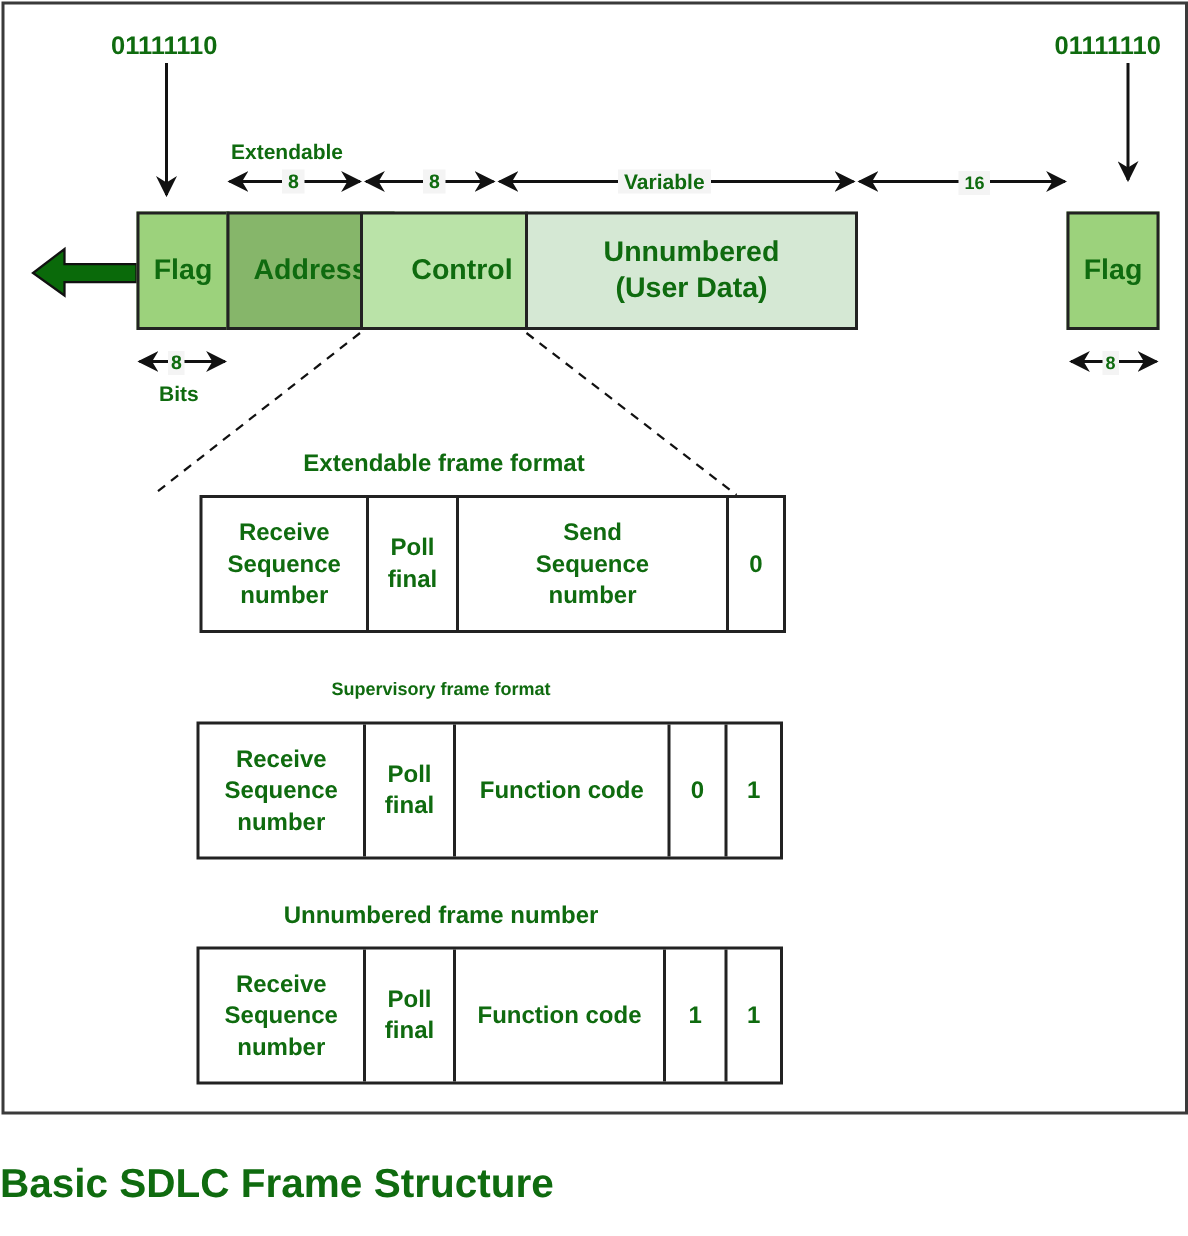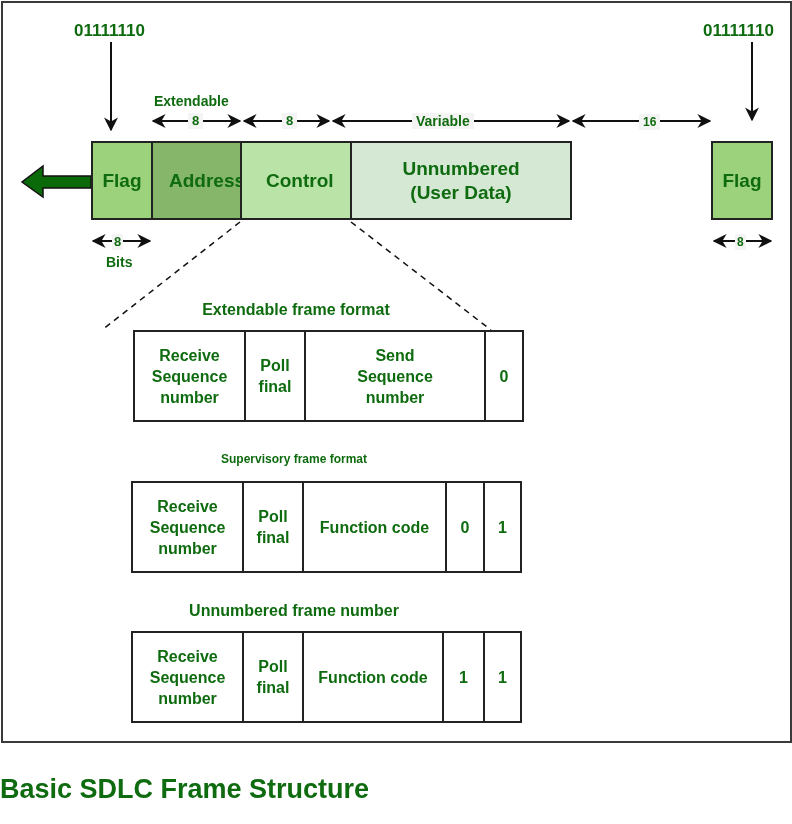--- a/index.html
+++ b/index.html
@@ -49,21 +49,21 @@
   <div class="lbl" style="left:703px; top:21px; font-size:17px;">01111110</div>
   <div class="lbl" style="left:154px; top:93px; font-size:14px;">Extendable</div>
 
   <div class="dimlbl" style="left:188px; top:113px;">8</div>
   <div class="dimlbl" style="left:282px; top:113px;">8</div>
   <div class="dimlbl" style="left:412px; top:113px; font-size:14px;">Variable</div>
   <div class="dimlbl" style="left:639px; top:114px; font-size:12px;">16</div>
 
   <div class="field" id="f0" style="left: 91px; width: 62px; background: rgb(156, 210, 124); white-space: pre-line;"><span>Flag</span></div>
   <div class="field" id="f1" style="left: 151px; width: 112px; background: rgb(134, 182, 106); white-space: pre-line;"><span>Address</span></div>
-  <div class="field" id="f2" style="left: 240px; width: 112px; justify-content: flex-start; padding-left: 24px; background: rgb(186, 227, 168); white-space: pre-line;"><span>Control</span></div>
+  <div class="field" id="f2" style="left: 240px; width: 112px; justify-content: center; padding-left: 24px; background: rgb(186, 227, 168); white-space: pre-line;"><span>Control</span></div>
   <div class="field" id="f3" style="left: 350px; width: 222px; white-space: pre-line; background: rgb(213, 232, 212);"><span>Unnumbered
 (User Data)</span></div>
   <div class="field" id="f5" style="left: 711px; width: 62px; background: rgb(156, 210, 124); white-space: pre-line;"><span>Flag</span></div>
 
   <div class="dimlbl" style="left:112px; top:234px; padding:0 2px; font-size:13px;">8</div>
   <div class="lbl" style="left:106px; top:254px; font-size:14px;">Bits</div>
   <div class="dimlbl" style="left:735px; top:234px; padding:0 2px; font-size:12px;">8</div>
 
   <div class="lbl" style="left:101px; width:390px; text-align:center; top:301px; font-size:16px;">Extendable frame format</div>
   <div class="tbl" style="left:101px; top:330px; width:391px; height:92px;">

